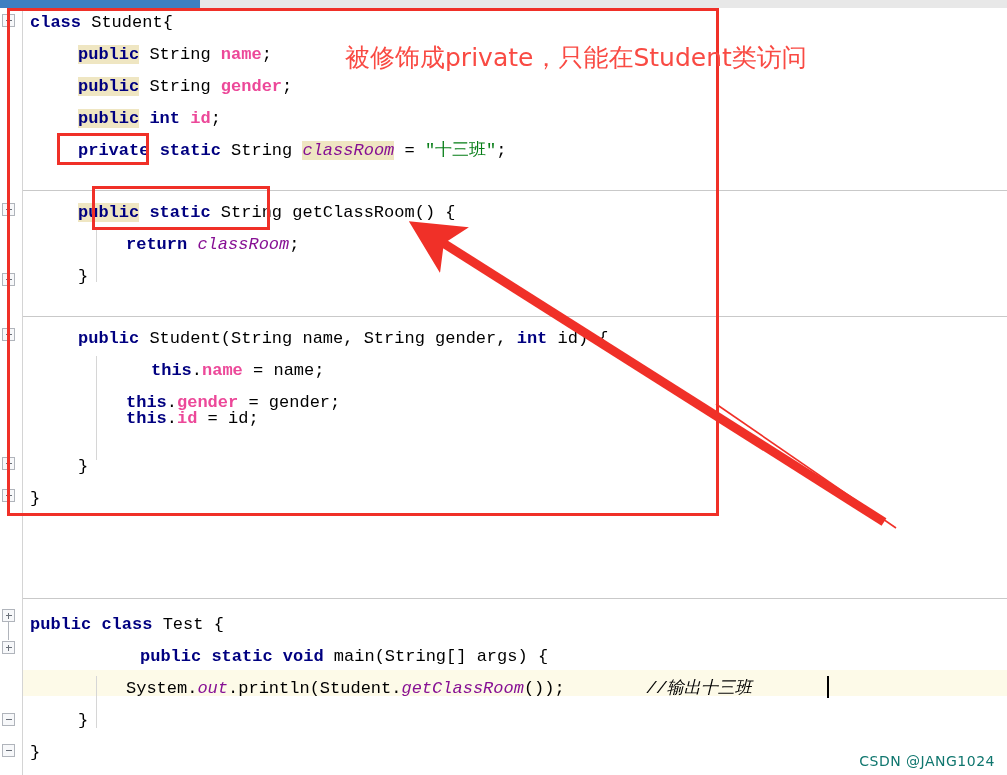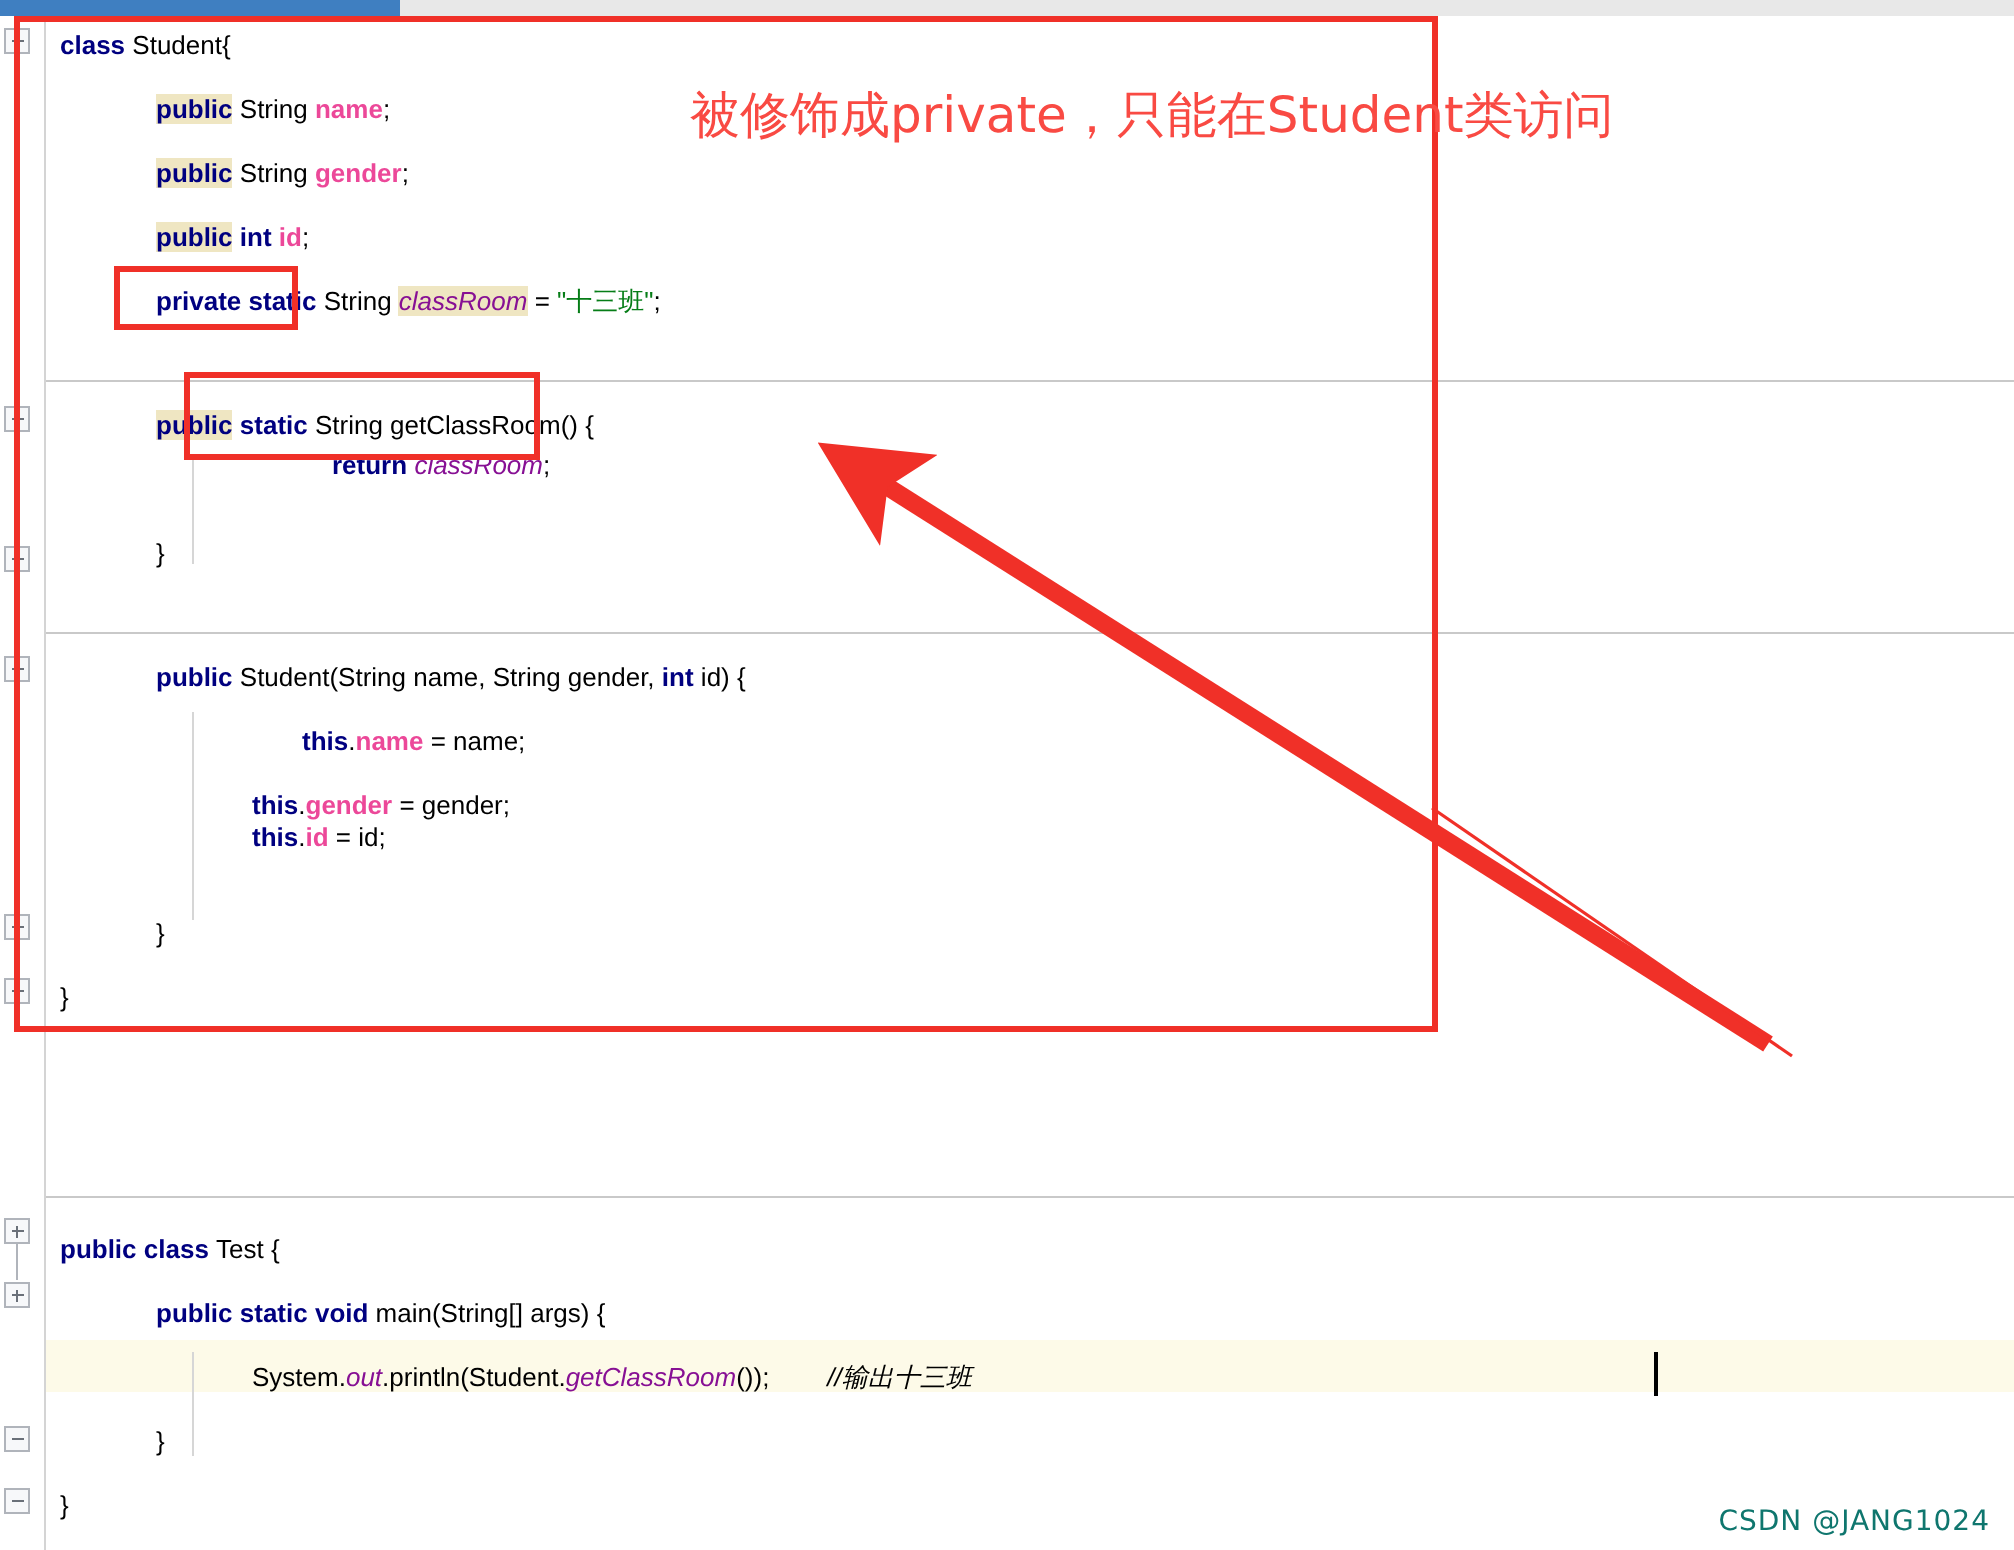--- a/index.html
+++ b/index.html
@@ -72,22 +72,22 @@
     border-left: 1px solid #b0b4bb;
   }
 
   
   .code-line {
     position: absolute;
     left: 0;
     height: 26px;
     line-height: 26px;
     white-space: pre;
-    font-family: Liberation Sans, sans-serif;
-    font-size: 13px;
+    font-family: Liberation Mono, monospace;
+    font-size: 17px;
     color: #000000;
   }
   .code-text { padding-left: 30px; display: inline-block; }
 
   .kw   { color: #000080; font-weight: bold; }
   .fld  { color: #ec4899; font-weight: bold; }
   .stat { color: #871094; font-style: italic; }
   .str  { color: #067d17; }
   .pln  { color: #000000; }
   .cmt  { color: #000000; font-style: italic; }
@@ -193,33 +193,33 @@
   <div class="indent-guide" style="left:96px; top:348px; height:104px;"></div>
   <div class="indent-guide" style="left:96px; top:668px; height:52px;"></div>
 
   <div id="student-code">
       <div class="code-line" style="top: 2px;"><span class="code-text" style="padding-left: 30px;"><span class="kw">class </span><span class="pln">Student{</span></span></div>
       <div class="code-line" style="top: 34px;"><span class="code-text" style="padding-left: 78px;"><span class="kw hl">public</span><span class="pln"> String </span><span class="fld">name</span><span class="pln">;</span></span></div>
       <div class="code-line" style="top: 66px;"><span class="code-text" style="padding-left: 78px;"><span class="kw hl">public</span><span class="pln"> String </span><span class="fld">gender</span><span class="pln">;</span></span></div>
       <div class="code-line" style="top: 98px;"><span class="code-text" style="padding-left: 78px;"><span class="kw hl">public</span><span class="pln"> </span><span class="kw">int</span><span class="pln"> </span><span class="fld">id</span><span class="pln">;</span></span></div>
       <div class="code-line" style="top: 130px;"><span class="code-text" style="padding-left: 78px;"><span class="kw">private</span><span class="pln"> </span><span class="kw">static</span><span class="pln"> String </span><span class="stat hl">classRoom</span><span class="pln"> = </span><span class="str">"十三班"</span><span class="pln">;</span></span></div>
       <div class="code-line" style="top: 192px;"><span class="code-text" style="padding-left: 78px;"><span class="kw hl">public</span><span class="pln"> </span><span class="kw">static</span><span class="pln"> String getClassRoom() {</span></span></div>
-      <div class="code-line" style="top: 212px; padding-left: 40px;"><span class="code-text" style="padding-left: 126px;"><span class="kw">return</span><span class="pln"> </span><span class="stat">classRoom</span><span class="pln">;</span></span></div>
+      <div class="code-line" style="top: 224px;"><span class="code-text" style="padding-left: 126px;"><span class="kw">return</span><span class="pln"> </span><span class="stat">classRoom</span><span class="pln">;</span></span></div>
       <div class="code-line" style="top: 256px;"><span class="code-text" style="padding-left: 78px;"><span class="pln">}</span></span></div>
       <div class="code-line" style="top: 318px;"><span class="code-text" style="padding-left: 78px;"><span class="kw">public</span><span class="pln"> Student(String name, String gender, </span><span class="kw">int</span><span class="pln"> id) {</span></span></div>
       <div class="code-line" style="top: 350px; margin-left: 25px;"><span class="code-text" style="padding-left: 126px;"><span class="kw">this</span><span class="pln">.</span><span class="fld">name</span><span class="pln"> = name;</span></span></div>
       <div class="code-line" style="top: 382px;"><span class="code-text" style="padding-left: 126px;"><span class="kw">this</span><span class="pln">.</span><span class="fld">gender</span><span class="pln"> = gender;</span></span></div>
       <div class="code-line" style="top: 398px;"><span class="code-text" style="padding-left: 126px;"><span class="kw">this</span><span class="pln">.</span><span class="fld">id</span><span class="pln"> = id;</span></span></div>
       <div class="code-line" style="top: 446px;"><span class="code-text" style="padding-left: 78px;"><span class="pln">}</span></span></div>
       <div class="code-line" style="top: 478px;"><span class="code-text" style="padding-left: 30px;"><span class="pln">}</span></span></div>
     </div>
 
   <div id="test-code">
       <div class="code-line" style="top: 604px;"><span class="code-text" style="padding-left: 30px;"><span class="kw">public class </span><span class="pln">Test {</span></span></div>
-      <div class="code-line" style="top: 636px;"><span class="code-text" style="padding-left: 78px;"><span class="kw">public static void </span><span class="pln">main(String[] args) {</span></span></div>
+      <div class="code-line" style="top: 636px;"><span class="code-text" style="padding-left: 120px; margin-left: 20px;"><span class="kw">public static void </span><span class="pln">main(String[] args) {</span></span></div>
       <div class="code-line" style="top: 668px;"><span class="code-text" style="padding-left: 126px;"><span class="pln">System.</span><span class="stat">out</span><span class="pln">.println(Student.</span><span class="stat">getClassRoom</span><span class="pln">());</span><span class="pln">        </span><span class="cmt">//输出十三班</span></span></div>
       <div class="code-line" style="top: 700px;"><span class="code-text" style="padding-left: 78px;"><span class="pln">}</span></span></div>
       <div class="code-line" style="top: 732px;"><span class="code-text" style="padding-left: 30px;"><span class="pln">}</span></span></div>
     </div>
 
   <div class="caret" style="left:827px; top:668px; height:22px;"></div>
 </div>
 
 <div class="overlay">
 

